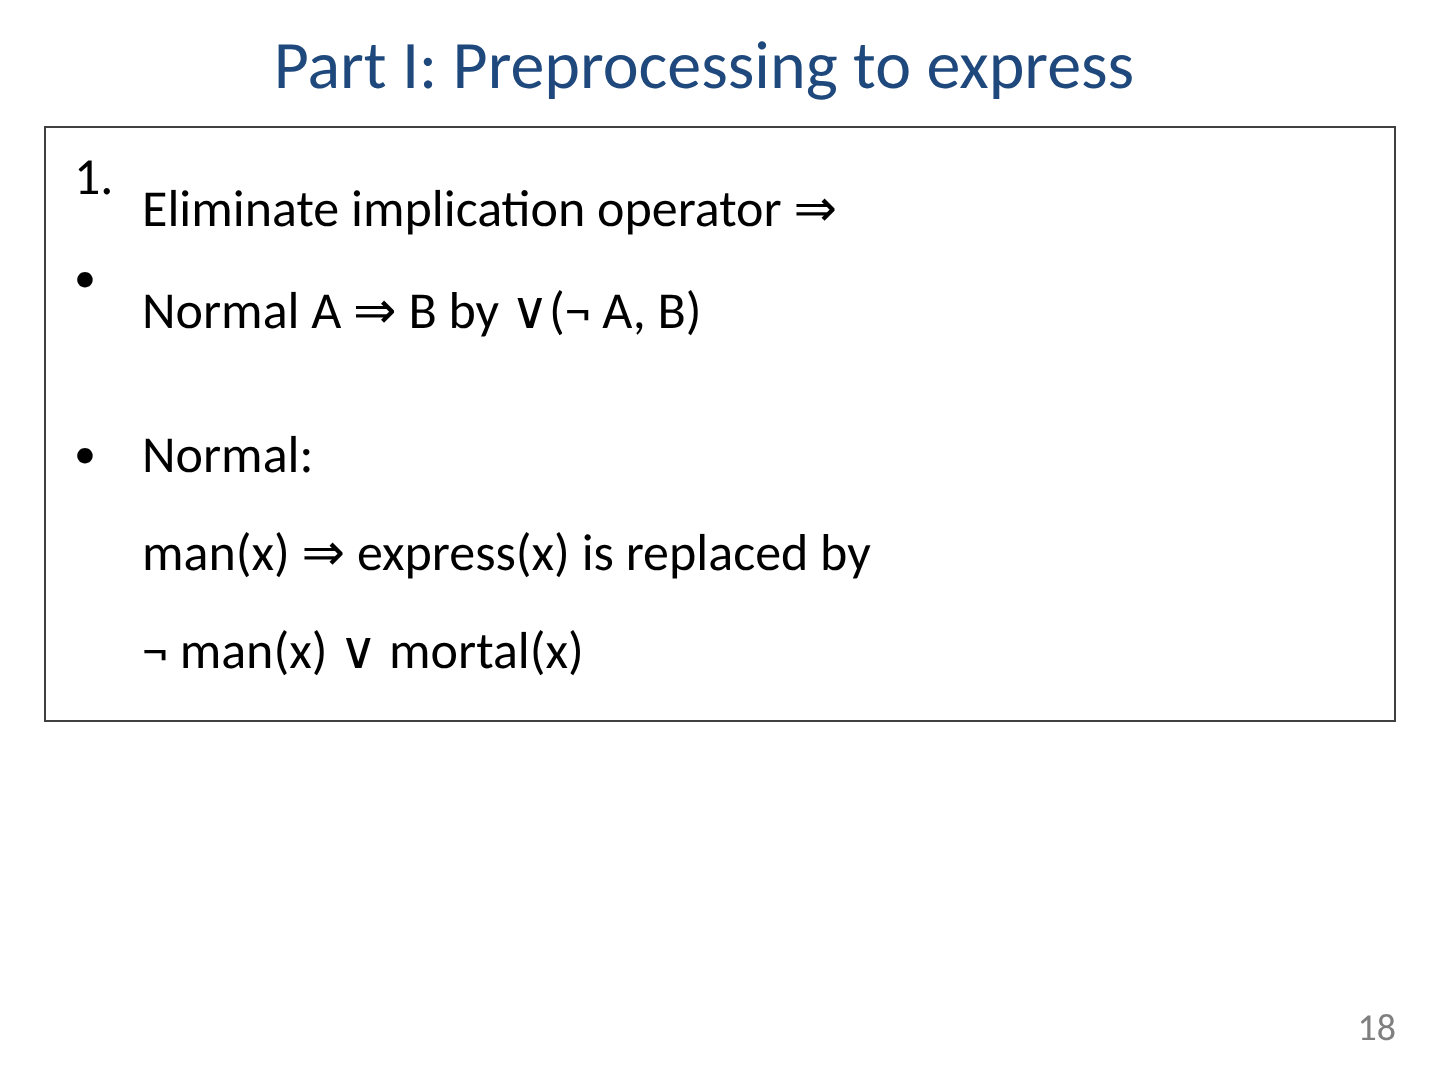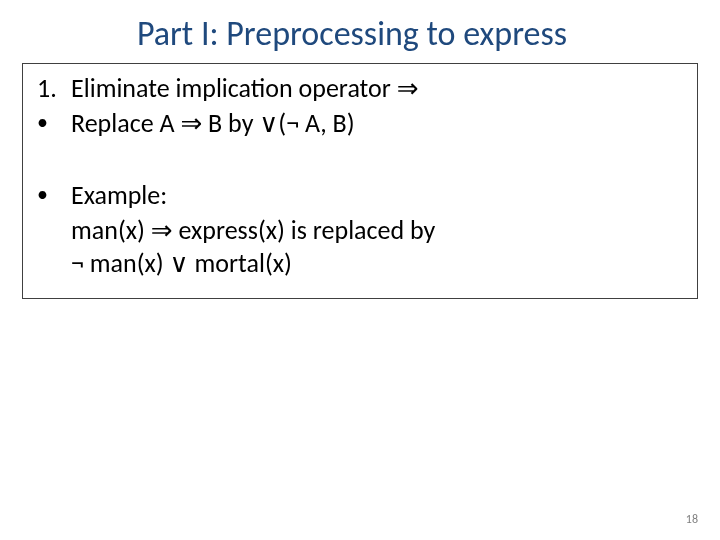--- a/index.html
+++ b/index.html
@@ -53,51 +53,51 @@
   .indent-block {
     padding-left: 36px;
   }
   .spacer {
     height: 34px;
   }
   .pagenum {
     position: absolute;
     right: 22px;
     bottom: 14px;
-    font-size: 12px;
+    font-size: 19px;
     color: #7f7f7f;
   }
-  .sym { font-family: "Segoe UI Symbol", "Arial Unicode MS", Calibri, sans-serif; }
+  .sym { font-family: "Segoe UI Symbol", "Arial Unicode MS", Calibri, sans-serif; margin-top: 16px; }
 </style>
 </head>
 <body>
 
 <div class="slide">
 
   <div class="title">
     <div>Part I: Preprocessing to express</div>
   </div>
 
   <div class="content-box">
 
     <div class="row">
       <div class="num">1.</div>
       <div class="body sym">Eliminate implication operator ⇒</div>
     </div>
 
     <div class="row">
       <div class="bullet">•</div>
-      <div class="body sym">Replace  A ⇒ B by ∨(¬ A, B)</div>
+      <div class="body sym">Normal  A ⇒ B by ∨(¬ A, B)</div>
     </div>
 
     <div class="spacer"></div>
 
     <div class="row">
       <div class="bullet">•</div>
-      <div class="body">Example:</div>
+      <div class="body">Normal:</div>
     </div>
 
     <div class="indent-block">
       <div class="sym">man(x) ⇒ express(x) is replaced by</div>
       <div class="sym">¬ man(x) ∨ mortal(x)</div>
     </div>
 
   </div>
 
   <div class="pagenum">18</div>

